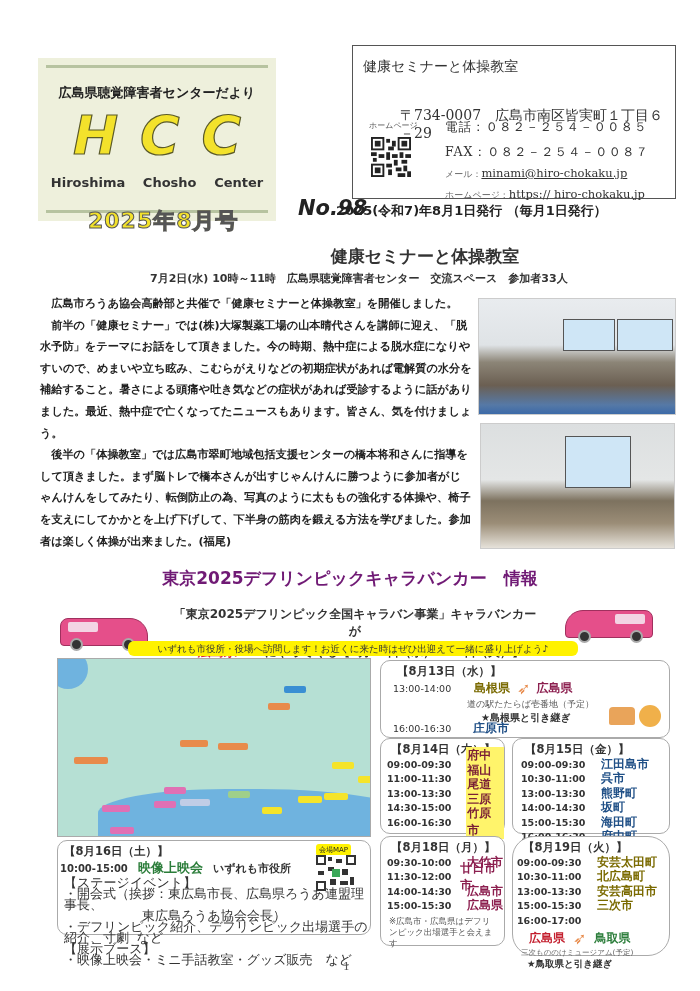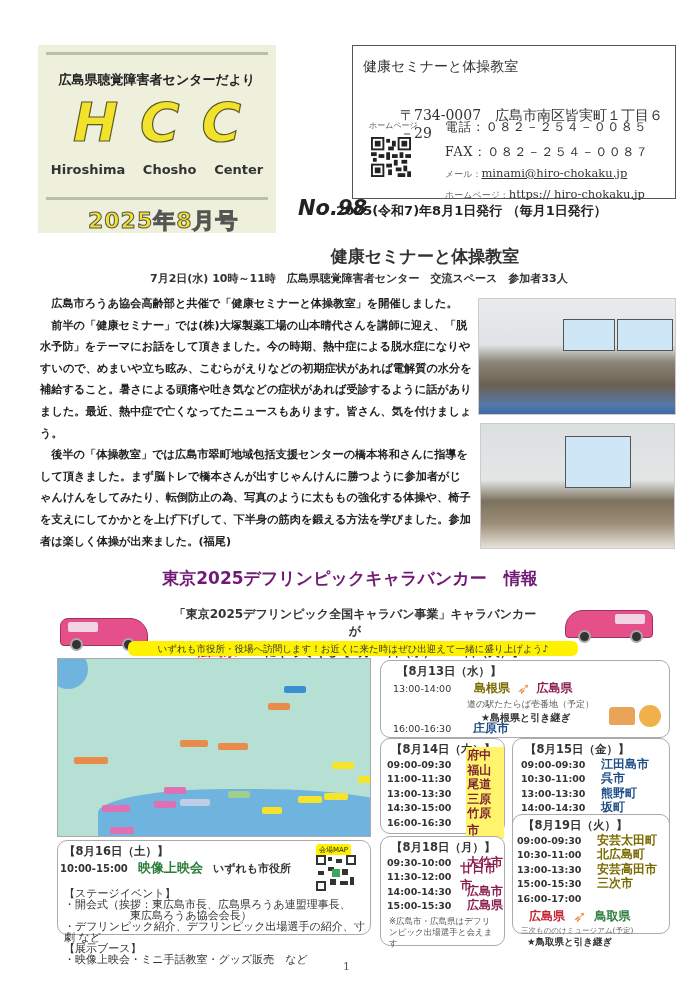--- a/index.html
+++ b/index.html
@@ -1,21 +1,21 @@
 <!DOCTYPE html>
 <html><head>
 <meta charset="utf-8">
 <style>
   html, body { margin:0; padding:0; }
   body { width:700px; height:991px; background:#ffffff; position:relative; overflow:hidden;
          font-family:"DejaVu Sans", sans-serif; color:#222; }
   .abs { position:absolute; }
 
   
-  .masthead { left:38px; top:45px; width:238px; height:188px; background:#eef0dc; }
+  .masthead { left:38px; top:58px; width:238px; height:163px; background:#eef0dc; }
   .masthead .rule { position:absolute; left:8px; right:8px; height:3px; background:#b7c3a0; }
   .masthead .sub { position:absolute; left:0; right:0; top:26px; text-align:center; font-weight:bold; font-size:13px; color:#222; }
   .masthead .hcc { position:absolute; left:0; right:0; top:48px; display:flex; justify-content:space-around; padding:0 24px; }
   .masthead .hcc span { font-family:"DejaVu Sans", sans-serif; font-weight:bold; font-size:54px; color:#f3e22b; -webkit-text-stroke:1.2px #5a5a2a; line-height:60px; font-style:italic; }
   .masthead .eng { position:absolute; left:0; right:0; top:117px; display:flex; justify-content:space-around; font-weight:bold; font-size:13px; color:#333; padding:0 4px; }
   .issue { left:88px; top:206px; font-weight:bold; font-size:22px; color:#f3e22b; -webkit-text-stroke:1px #555; letter-spacing:1px; }
   .issue-no { left:298px; top:196px; font-weight:bold; font-size:21px; color:#222; font-style:italic; }
   .pubdate { left:336px; top:202px; font-weight:bold; font-size:13px; color:#222; }
 
   
@@ -73,21 +73,21 @@
   .c-maroon { color:#8c1f4f; }
   .c-olive { color:#7a6a00; }
   .c-red { color:#c4202f; }
   .c-green { color:#2b7d3a; }
 
   .b13 { left:380px; top:660px; width:288px; height:76px; }
   .b14 { left:380px; top:738px; width:123px; height:94px; }
   .b15 { left:512px; top:738px; width:156px; height:94px; }
   .b16 { left:57px; top:840px; width:312px; height:93px; }
   .b18 { left:380px; top:836px; width:123px; height:108px; }
-  .b19 { left:512px; top:814px; width:156px; height:118px; }
+  .b19 { left:512px; top:836px; width:156px; height:118px;border-radius:22px; }
 
   .page-num { left:343px; top:960px; font-family:"DejaVu Serif", serif; font-size:11px; color:#555; }
 </style>
 </head>
 <body>
 
 <div class="abs masthead">
   <div class="rule" style="top:7px"></div>
   <div class="sub">広島県聴覚障害者センターだより</div>
   <div class="hcc">
@@ -312,21 +312,21 @@
         <rect x="10" y="2" width="3" height="2"></rect>
         <rect x="6" y="6" width="3" height="2"></rect>
       <rect x="13" y="7" width="3" height="3"></rect>
         <rect x="1" y="8" width="3" height="2"></rect>
         <rect x="7" y="12" width="3" height="3"></rect>
       <rect x="12" y="13" width="4" height="2"></rect>
         <rect x="17" y="11" width="2" height="4"></rect>
     </g>
     <rect x="8" y="7" width="4" height="4" fill="#3aa858"></rect>
   </svg>
-  <div style="position:absolute;left:6px;top:47px;font-size:11px;line-height:11px;color:#333;">
+  <div style="position:absolute;left:6px;top:37px;font-size:13px;line-height:11px;color:#333;font-family:Liberation Mono, monospace;">
     <div>【ステージイベント】</div>
     <div>・開会式（挨拶：東広島市長、広島県ろうあ連盟理事長、</div>
     <div>　　　　　　東広島ろうあ協会会長）</div>
     <div>・デフリンピック紹介、デフリンピック出場選手の紹介、寸劇 など</div>
     <div>【展示ブース】</div>
     <div>・映像上映会・ミニ手話教室・グッズ販売　など</div>
   </div>
 </div>
 
 <div class="abs box b18">

